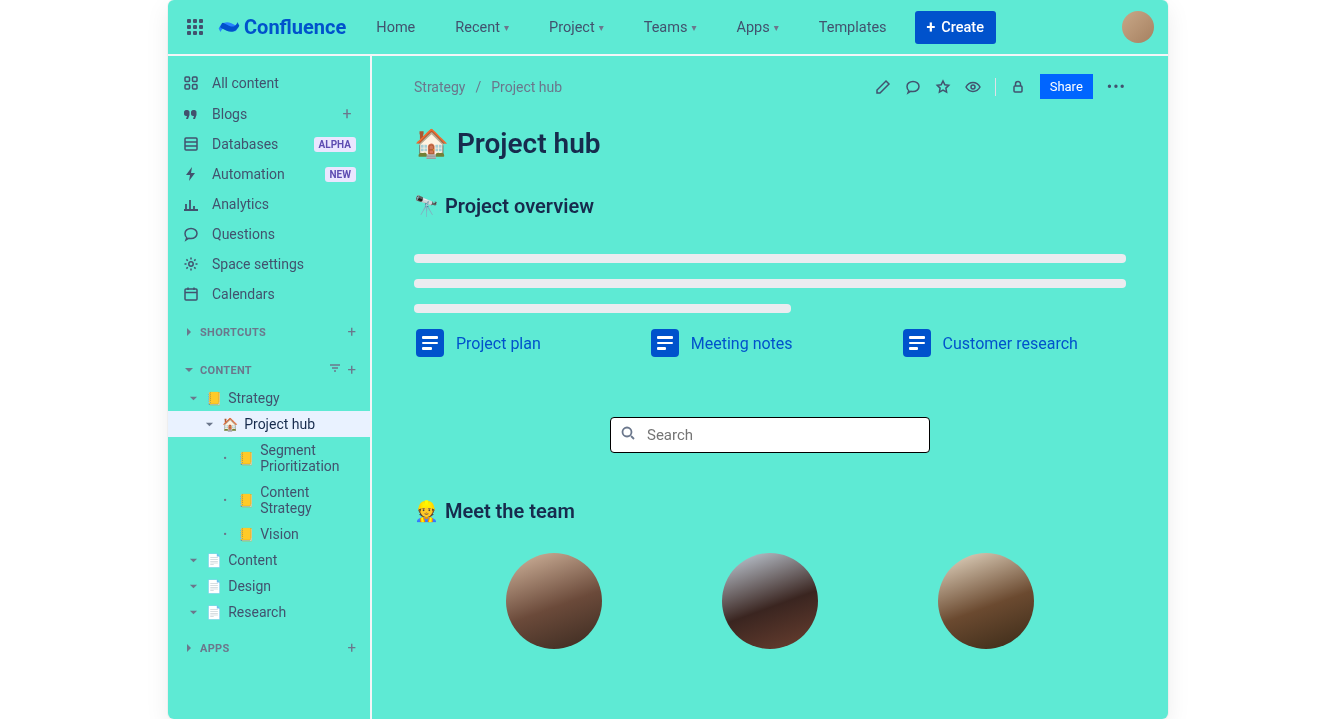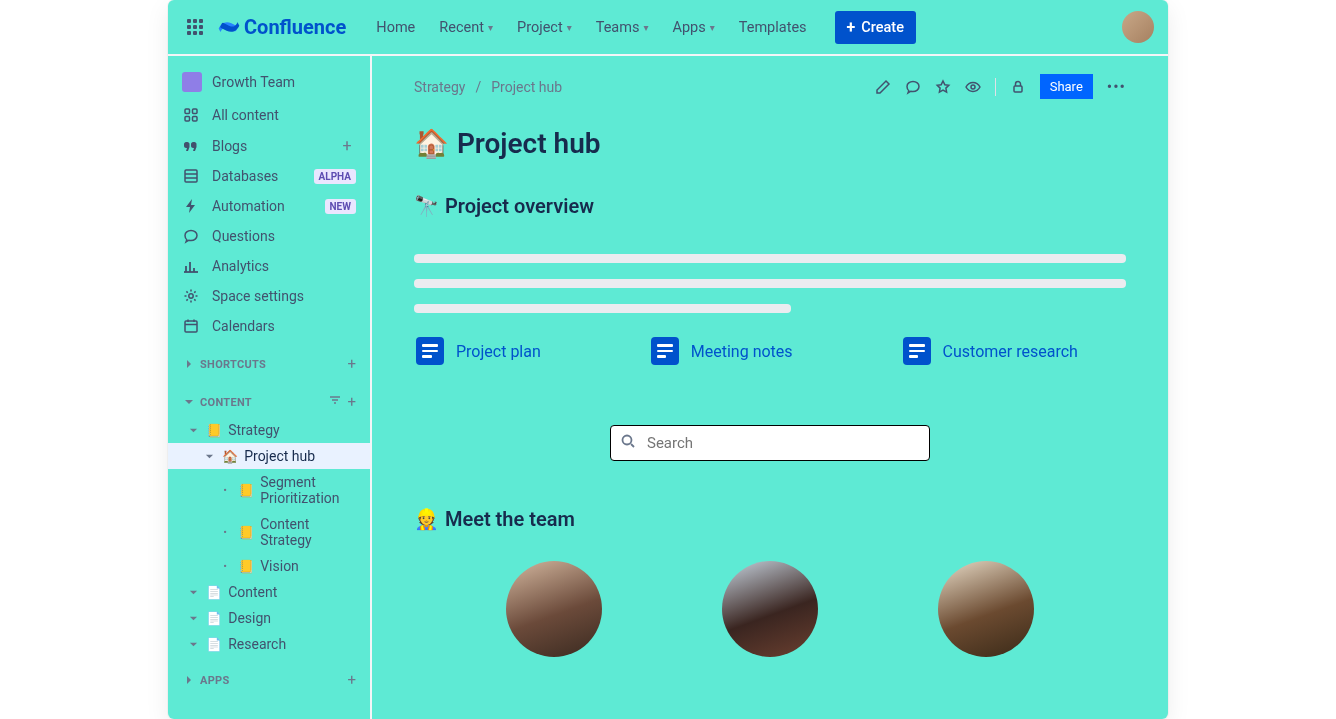--- a/index.html
+++ b/index.html
@@ -7,21 +7,21 @@
     
     .frame { position: absolute; left: 168px; top: 0; width: 1000px; height: 719px; background: #5eead4; border-radius: 6px; box-shadow: 0 0 0 1px rgba(0,0,0,0.03), 0 8px 24px rgba(0,0,0,0.08); overflow: hidden; }
     
     
     .topnav { height: 56px; display: flex; align-items: center; padding: 0 14px; gap: 6px; border-bottom: 2px solid #f4f5f7; }
     .app-switcher { width: 26px; height: 26px; display: flex; align-items: center; justify-content: center; color: #42526E; cursor: pointer; }
     .grid9 { display: grid; grid-template-columns: repeat(3, 4px); grid-auto-rows: 4px; gap: 2px; }
     .grid9 span { background: #42526E; border-radius: 1px; }
     .logo { display: flex; align-items: center; gap: 4px; color: #0052CC; font-weight: 700; font-size: 20px; cursor: pointer; margin-left: 4px; margin-right: 14px;}
     .logo svg { width: 22px; height: 22px; }
-    .navlinks { display: flex; align-items: center; gap: 4px; }
+    .navlinks { display: flex; align-items: center; gap: 20px; }
     .navlink { color: #42526E; font-size: 14.5px; padding: 6px 10px; border-radius: 3px; cursor: pointer; display: flex; align-items: center; gap: 4px; }
     .chev { font-size: 10px; color: #6B778C; }
     .spacer { flex: 1; }
     .create-btn { background: #0052CC; color: #fff; border: none; padding: 7px 12px; border-radius: 3px; font-size: 14.5px; font-weight: 500; display: flex; align-items: center; gap: 6px; cursor: pointer; }
     .avatar { width: 32px; height: 32px; border-radius: 50%; background: linear-gradient(135deg, #c8a888 0%, #a68060 100%); margin-left: 24px; cursor: pointer; }
     
     
     .body { display: flex; height: calc(100% - 56px); }
     
     
@@ -63,21 +63,21 @@
     .share-btn { background: #0065FF; color:#fff; border:none; padding: 5px 10px; border-radius: 0; font-size: 13px; cursor:pointer;}
     .more { color:#42526E; font-size:16px; cursor:pointer; letter-spacing:1px;}
     
     h1.page-title { font-size: 28px; font-weight: 600; color: #172B4D; margin-top: 28px; display:flex; align-items:center; gap: 8px;}
     h2.section-title { font-size: 20px; font-weight: 600; color: #172B4D; margin-top: 34px; display:flex; align-items:center; gap:6px;}
     
     .skeleton-lines { margin-top: 36px; }
     .sk-line { height: 9px; background: #EBECF0; border-radius: 4px; margin-bottom: 16px;}
     .sk-line.w53 { width: 53%; }
     
-    .doc-links { display: flex; gap: 110px; margin-top: 24px; padding-left: 2px;}
+    .doc-links { display: flex; gap: 110px; margin-top: 16px; padding-left: 2px;}
     .doc-link { display: flex; align-items: center; gap: 12px; cursor: pointer;}
     .doc-link .doc-icn { width: 28px; height: 28px; background: #0052CC; border-radius: 4px; display:flex; flex-direction:column; justify-content:center; gap:3px; padding: 6px;}
     .doc-link .doc-icn span { height:2.5px; background:#fff; border-radius:1px;}
     .doc-link .doc-icn span:last-child { width: 60%;}
     .doc-link a { color: #0052CC; font-size: 16px; text-decoration: none;}
     
     .search-box { width: 320px; margin: 60px auto 0; position:relative;}
     .search-box input { width:100%; padding: 8px 10px 8px 36px; border: 1px solid #000000; border-radius: 4px; font-size: 15px; color:#42526E; background:#fff;}
     .search-box .sicn { position:absolute; left:10px; top:50%; transform:translateY(-50%); color:#6B778C;}
     
@@ -143,24 +143,20 @@
       <span style="font-size:16px; font-weight:700;">+</span>
       <span>Create</span>
     </button>
     <div class="spacer"></div>
     <div class="avatar"></div>
   </div>
 
   <div class="body">
 
     <div class="sidebar">
-      <div class="space-header">
-        <div class="space-icon"></div>
-        <span>Growth Team</span>
-      </div>
 
       <div class="nav-item">
         <div class="icn">
             <svg class="i16" viewBox="0 0 16 16" fill="none" stroke="currentColor" stroke-width="1.5">
               <rect x="2" y="2" width="4.5" height="4.5" rx="1"></rect>
               <rect x="9.5" y="2" width="4.5" height="4.5" rx="1"></rect>
               <rect x="2" y="9.5" width="4.5" height="4.5" rx="1"></rect>
               <rect x="9.5" y="9.5" width="4.5" height="4.5" rx="1"></rect>
             </svg>
           </div>
@@ -190,36 +186,36 @@
         <div class="icn">
             <svg class="i16" viewBox="0 0 16 16" fill="currentColor">
               <path d="M9 1L3 9h4l-1 6 6-8H8l1-6z"></path>
             </svg>
           </div>
         <span>Automation</span>
         <span class="badge badge-new">NEW</span>
       </div>
       <div class="nav-item">
         <div class="icn">
-            <svg class="i16" viewBox="0 0 16 16" fill="none" stroke="currentColor" stroke-width="1.5">
-              <path d="M14 7.5c0 2.8-2.7 5-6 5-.8 0-1.5-.1-2.2-.3L3 14l.8-2.3C2.7 10.7 2 9.2 2 7.5c0-2.8 2.7-5 6-5s6 2.2 6 5z"></path>
-            </svg>
-          </div>
-        <span>Questions</span>
-      </div>
-      <div class="nav-item">
-        <div class="icn">
             <svg class="i16" viewBox="0 0 16 16" fill="none" stroke="currentColor" stroke-width="1.8">
               <line x1="3" y1="14" x2="3" y2="8"></line>
               <line x1="7" y1="14" x2="7" y2="4"></line>
               <line x1="11" y1="14" x2="11" y2="10"></line>
               <line x1="1" y1="14" x2="15" y2="14"></line>
             </svg>
           </div>
         <span>Analytics</span>
+      </div>
+      <div class="nav-item">
+        <div class="icn">
+            <svg class="i16" viewBox="0 0 16 16" fill="none" stroke="currentColor" stroke-width="1.5">
+              <path d="M14 7.5c0 2.8-2.7 5-6 5-.8 0-1.5-.1-2.2-.3L3 14l.8-2.3C2.7 10.7 2 9.2 2 7.5c0-2.8 2.7-5 6-5s6 2.2 6 5z"></path>
+            </svg>
+          </div>
+        <span>Questions</span>
       </div>
       <div class="nav-item">
         <div class="icn">
             <svg class="i16" viewBox="0 0 16 16" fill="none" stroke="currentColor" stroke-width="1.5">
               <circle cx="8" cy="8" r="2.2"></circle>
               <path d="M8 1.5v2M8 12.5v2M3.4 3.4l1.4 1.4M11.2 11.2l1.4 1.4M1.5 8h2M12.5 8h2M3.4 12.6l1.4-1.4M11.2 4.8l1.4-1.4"></path>
             </svg>
           </div>
         <span>Space settings</span>
       </div>

